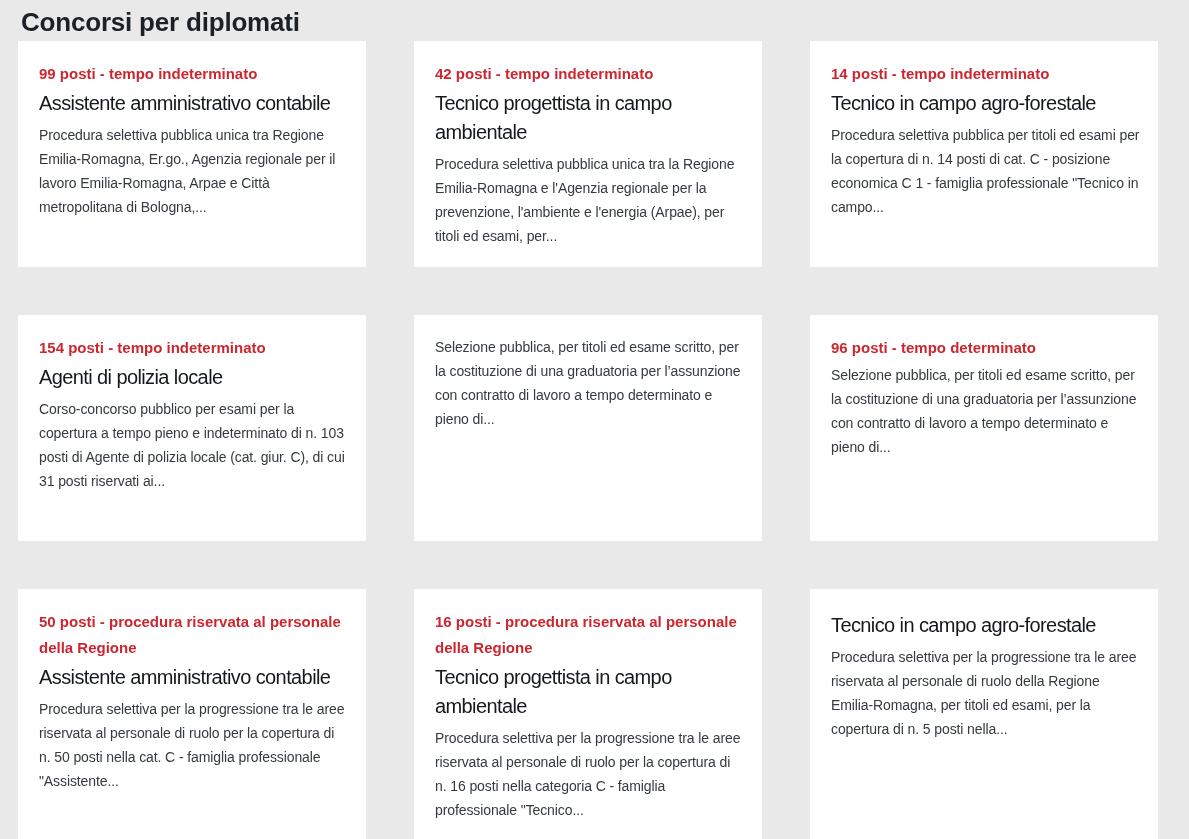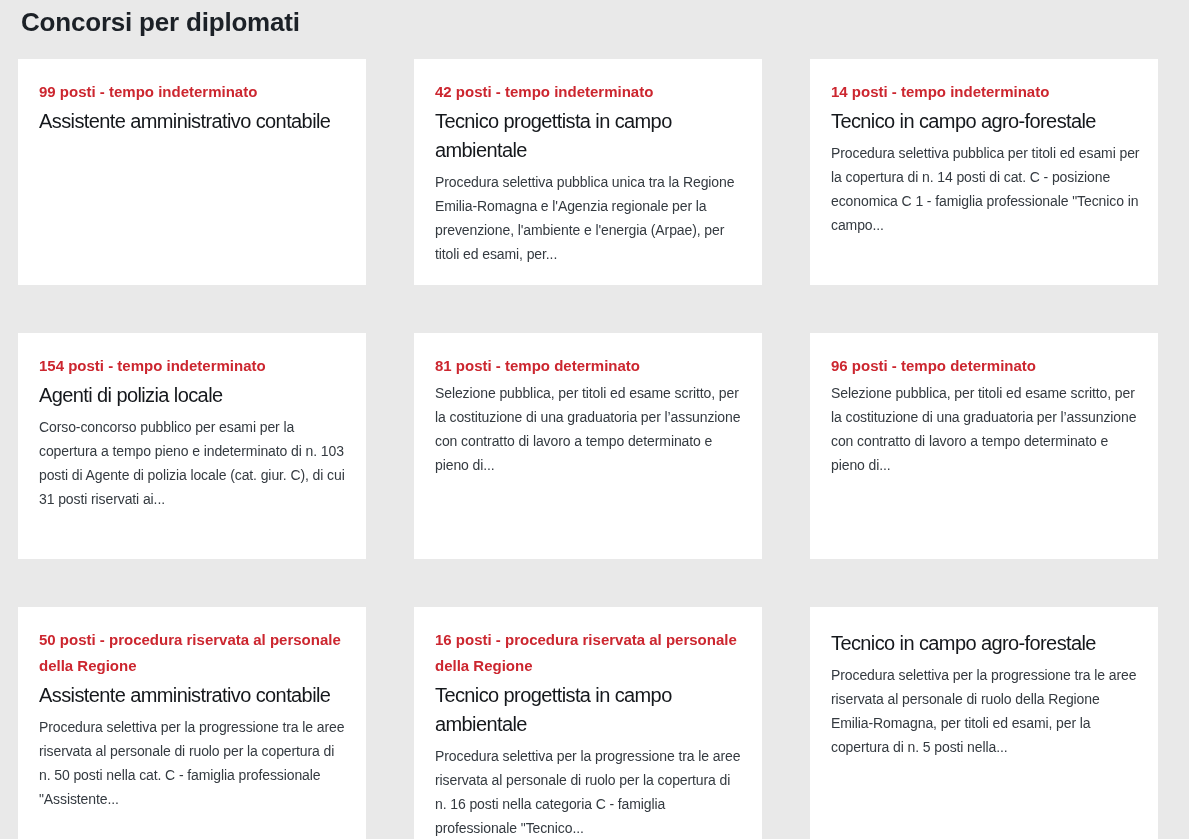--- a/index.html
+++ b/index.html
@@ -11,21 +11,21 @@
     --heading-color:#1c2127;
   }
   *{margin:0;padding:0;box-sizing:border-box;}
   html,body{width:1189px;height:839px;overflow:hidden;}
   body{
     background:var(--page-bg);
     font-family:"Liberation Sans","DejaVu Sans",sans-serif;
     -webkit-font-smoothing:antialiased;
   }
   .page-header{
-    height:59px;
+    height:41px;
     padding:7px 0 0 21px;
   }
   .page-header h1{
     font-size:26px;
     font-weight:700;
     letter-spacing:-0.2px;
     color:var(--heading-color);
   }
   .cards-grid{
     margin:0 31px 0 18px;
@@ -74,20 +74,21 @@
 
 <header class="page-header">
   <h1>Concorsi per diplomati</h1>
 </header>
 
 <main class="cards-grid">
 
   <a class="card">
     <span class="card-badge">99 posti - tempo indeterminato</span>
     <h2 class="card-title">Assistente amministrativo contabile</h2>
+    <p class="card-desc">Procedura selettiva pubblica unica tra Regione Emilia-Romagna, Er.go., Agenzia regionale per il lavoro Emilia-Romagna, Arpae e Città metropolitana di Bologna,...</p>
   </a>
 
   <a class="card">
     <span class="card-badge">42 posti - tempo indeterminato</span>
     <h2 class="card-title">Tecnico progettista in campo ambientale</h2>
     <p class="card-desc">Procedura selettiva pubblica unica tra la Regione Emilia-Romagna e l'Agenzia regionale per la prevenzione, l'ambiente e l'energia (Arpae), per titoli ed esami, per...</p>
   </a>
 
   <a class="card">
     <span class="card-badge">14 posti - tempo indeterminato</span>
@@ -95,21 +96,20 @@
     <p class="card-desc">Procedura selettiva pubblica per titoli ed esami per la copertura di n. 14 posti di cat. C - posizione economica C 1 - famiglia professionale "Tecnico in campo...</p>
   </a>
 
   <a class="card">
     <span class="card-badge">154 posti - tempo indeterminato</span>
     <h2 class="card-title">Agenti di polizia locale</h2>
     <p class="card-desc">Corso-concorso pubblico per esami per la copertura a tempo pieno e indeterminato di n. 103 posti di Agente di polizia locale (cat. giur. C), di cui 31 posti riservati ai...</p>
   </a>
 
   <a class="card">
-    <span class="card-badge">81 posti - tempo determinato</span>
     <p class="card-desc">Selezione pubblica, per titoli ed esame scritto, per la costituzione di una graduatoria per l’assunzione con contratto di lavoro a tempo determinato e pieno di...</p>
   </a>
 
   <a class="card">
     <span class="card-badge">96 posti - tempo determinato</span>
     <p class="card-desc">Selezione pubblica, per titoli ed esame scritto, per la costituzione di una graduatoria per l’assunzione con contratto di lavoro a tempo determinato e pieno di...</p>
   </a>
 
   <a class="card">
     <span class="card-badge">50 posti - procedura riservata al personale della Regione</span>

